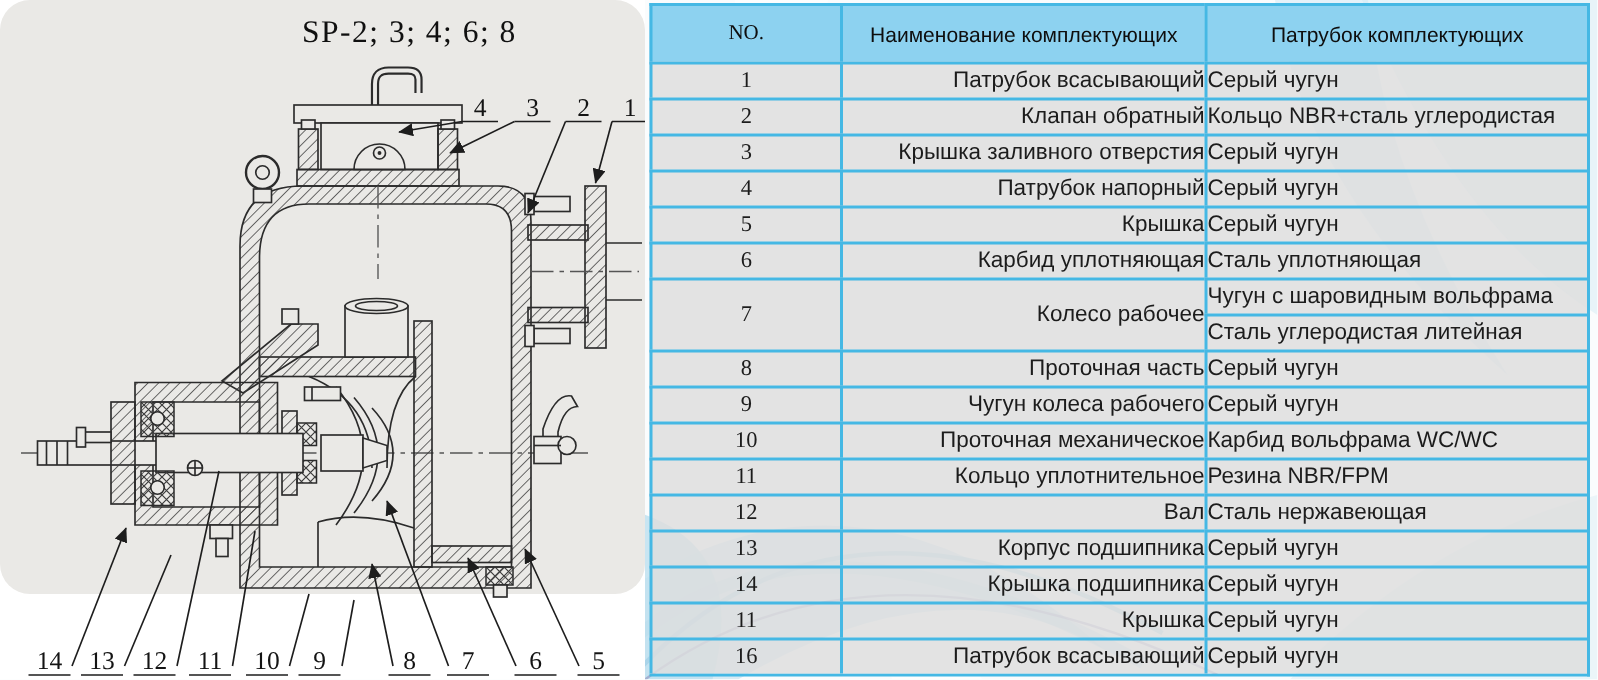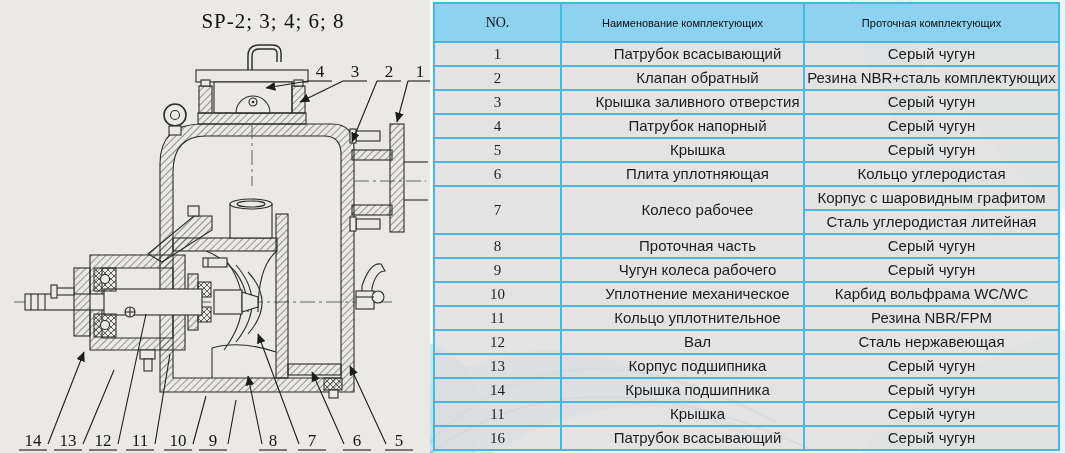--- a/index.html
+++ b/index.html
@@ -7,45 +7,45 @@
     --tbl-border:#45b8e4;
     --row-bg:rgba(222,222,222,0.84);
     --drawing-bg:#eae9e6;
     --ink:#1c1c1c;
   }
   *{margin:0;padding:0;box-sizing:border-box;}
   body{width:1065px;height:453px;overflow:hidden;font-family:"Liberation Sans",sans-serif;background:#fff;}
   .stage{position:relative;width:1065px;height:453px;}
 
   
-  .diagram-panel{position:absolute;left:0;top:0;width:430px;height:453px;background:var(--drawing-bg);}
+  .diagram-panel{position:absolute;left:0;top:0;width:430px;height:396px;background:var(--drawing-bg);border-radius:20px;}
   .diagram-panel svg{display:block;}
   .ln{stroke:#2b2b2b;stroke-width:1.1;fill:none;}
   .solid{fill:#eae9e6;stroke:#2b2b2b;stroke-width:1.1;}
   .hatched{fill:url(#hat);stroke:#2b2b2b;stroke-width:1.1;}
   .xh{fill:url(#xhat);stroke:#2b2b2b;stroke-width:1;}
   .cl{stroke:#555;stroke-width:0.9;stroke-dasharray:15 4 3 4;fill:none;}
   .callout-text{font-family:"Liberation Serif",serif;font-size:17px;fill:#141414;}
   .callout-line{stroke:#1d1d1d;stroke-width:1.1;fill:none;}
   .title-text{font-family:"Liberation Serif",serif;font-size:21px;fill:#101010;letter-spacing:1px;}
 
   
   .table-panel{position:absolute;left:430px;top:0;width:635px;height:453px;background:#fafcfd;overflow:hidden;}
   .waves{position:absolute;left:0;top:0;}
   table{position:absolute;left:3px;top:2px;width:627px;table-layout:fixed;
         border-collapse:separate;border-spacing:0;
         border-right:2px solid var(--tbl-border);border-bottom:2px solid var(--tbl-border);}
   th,td{border-left:2px solid var(--tbl-border);border-top:2px solid var(--tbl-border);
         overflow:hidden;white-space:nowrap;}
-  th{background:var(--header-bg);height:39px;font-weight:400;font-size:11px;color:#0e0e0e;text-align:center;}
+  th{background:var(--header-bg);height:39px;font-weight:400;font-size:14px;color:#0e0e0e;text-align:center;}
   th.c-no{font-family:"Liberation Serif",serif;font-size:14px;}
   td{background:var(--row-bg);height:24px;line-height:22px;font-size:15px;color:var(--ink);}
   td.num{font-family:"Liberation Serif",serif;text-align:center;}
-  td.name{text-align:center;padding-left:30px;}
-  td.mat{text-align:center;}
+  td.name{text-align:right;padding-left:30px;}
+  td.mat{text-align:left;}
 </style>
 </head>
 <body>
 
 <div class="stage">
 
   <div class="diagram-panel">
     <svg width="430" height="453" viewBox="0 0 430 453">
       <defs>
         <pattern id="hat" width="5" height="5" patternUnits="userSpaceOnUse" patternTransform="rotate(45)">
@@ -234,75 +234,75 @@
     <table>
       <colgroup>
         <col style="width:127px">
           <col style="width:243px">
           <col style="width:255px">
       </colgroup>
       <thead>
         <tr>
           <th class="c-no">NO.</th>
           <th>Наименование комплектующих</th>
-          <th>Проточная комплектующих</th>
+          <th>Патрубок комплектующих</th>
         </tr>
       </thead>
       <tbody id="tbody">
           <tr>
             <td class="num">1</td>
             <td class="name">Патрубок всасывающий</td>
             <td class="mat">Серый чугун</td>
           </tr>
           <tr>
             <td class="num">2</td>
             <td class="name">Клапан обратный</td>
-            <td class="mat">Резина NBR+сталь комплектующих</td>
+            <td class="mat">Кольцо NBR+сталь углеродистая</td>
           </tr>
           <tr>
             <td class="num">3</td>
             <td class="name">Крышка заливного отверстия</td>
             <td class="mat">Серый чугун</td>
           </tr>
           <tr>
             <td class="num">4</td>
             <td class="name">Патрубок напорный</td>
             <td class="mat">Серый чугун</td>
           </tr>
           <tr>
             <td class="num">5</td>
             <td class="name">Крышка</td>
             <td class="mat">Серый чугун</td>
           </tr>
           <tr>
             <td class="num">6</td>
-            <td class="name">Плита уплотняющая</td>
-            <td class="mat">Кольцо углеродистая</td>
+            <td class="name">Карбид уплотняющая</td>
+            <td class="mat">Сталь уплотняющая</td>
           </tr>
           <tr>
             <td class="num" rowspan="2">7</td>
             <td class="name" rowspan="2">Колесо рабочее</td>
-            <td class="mat">Корпус с шаровидным графитом</td>
+            <td class="mat">Чугун с шаровидным вольфрама</td>
           </tr>
           <tr>
             <td class="mat">Сталь углеродистая литейная</td>
           </tr>
           <tr>
             <td class="num">8</td>
             <td class="name">Проточная часть</td>
             <td class="mat">Серый чугун</td>
           </tr>
           <tr>
             <td class="num">9</td>
             <td class="name">Чугун колеса рабочего</td>
             <td class="mat">Серый чугун</td>
           </tr>
           <tr>
             <td class="num">10</td>
-            <td class="name">Уплотнение механическое</td>
+            <td class="name">Проточная механическое</td>
             <td class="mat">Карбид вольфрама WC/WC</td>
           </tr>
           <tr>
             <td class="num">11</td>
             <td class="name">Кольцо уплотнительное</td>
             <td class="mat">Резина NBR/FPM</td>
           </tr>
           <tr>
             <td class="num">12</td>
             <td class="name">Вал</td>

